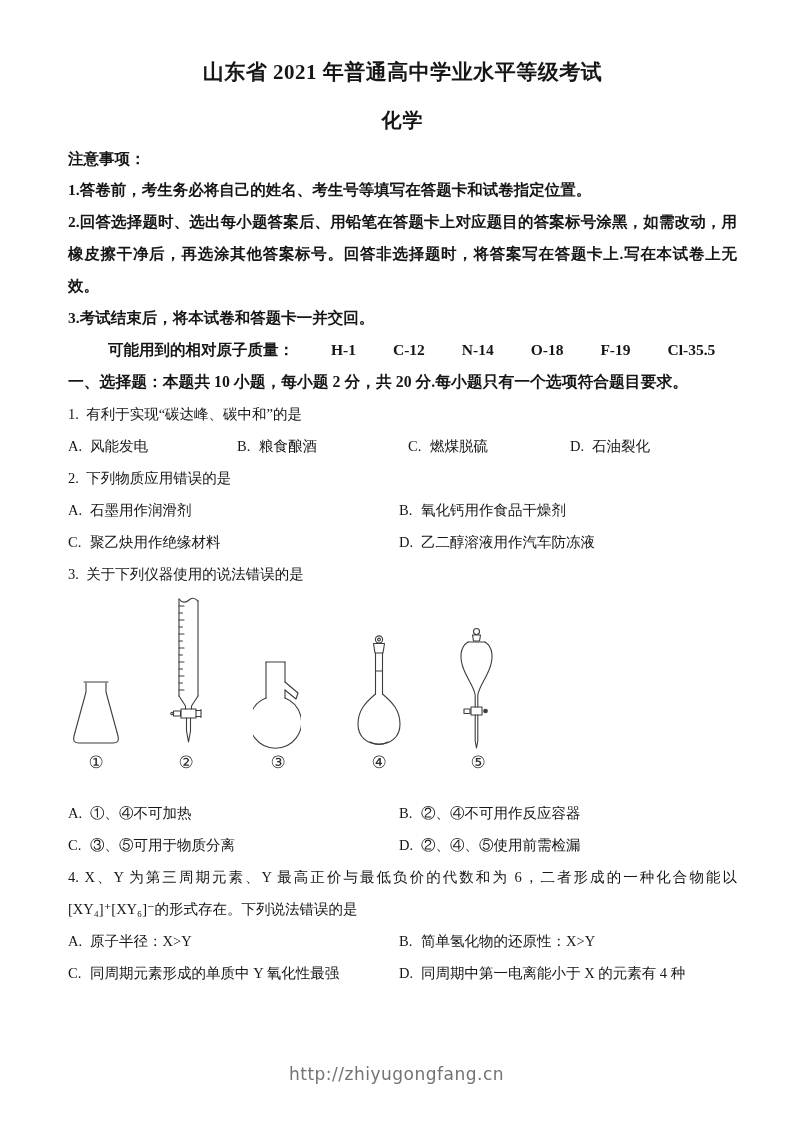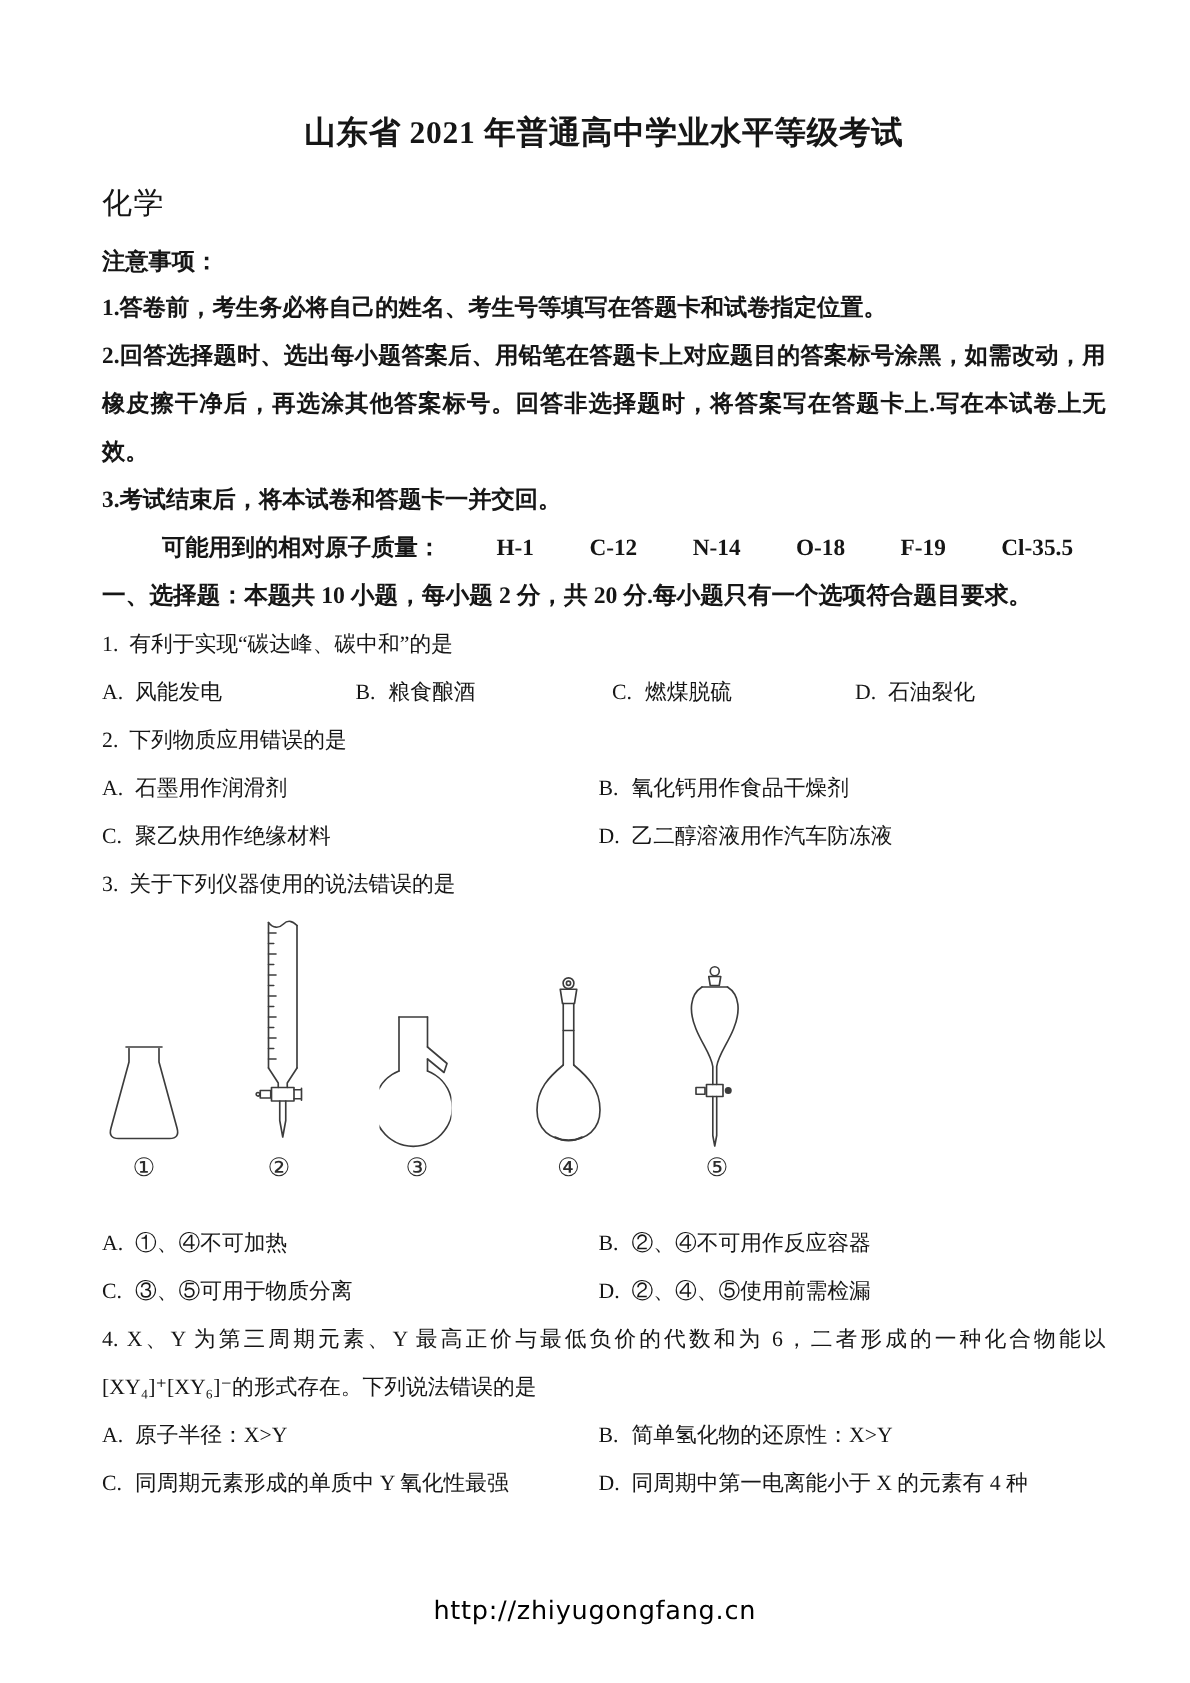--- a/index.html
+++ b/index.html
@@ -1,31 +1,31 @@
 <!DOCTYPE html>
 <html><head>
 <meta charset="utf-8">
 <style>
   html,body{margin:0;padding:0;background:#ffffff;}
   .page{
     position:relative;
     width:793px;height:1122px;
     background:#ffffff;
     box-sizing:border-box;
-    padding:74px 56px 0 68px;
+    padding:58px 56px 0 68px;
     font-family:"Liberation Serif","DejaVu Serif",serif;
     color:#161616;
     overflow:hidden;
   }
   .doc-title{
     font-size:21px;font-weight:700;text-align:center;
     line-height:28px;margin:0;letter-spacing:0.5px;
   }
   .doc-subject{
-    font-size:20px;font-weight:400;
+    font-size:20px;font-weight:700;text-align:center;
     line-height:26px;margin-top:21px;letter-spacing:1px;
   }
   .notice-heading{
     font-size:15.5px;font-weight:700;line-height:30px;margin-top:11px;
   }
   .notice-item{
     font-size:15.5px;font-weight:700;line-height:32px;
     text-align:justify;white-space:pre-wrap;
   }
   .masses-row{font-size:15.5px;font-weight:700;line-height:32px;margin-left:40px;}
@@ -50,21 +50,21 @@
   .apparatus svg{display:block;}
   .fig-label{
     position:absolute;top:160px;width:28px;text-align:center;
     font-size:17px;color:#2c2c2c;line-height:22px;
   }
   .q3-opts{margin-top:20px;}
   .footer-watermark{
     position:absolute;left:0;right:0;top:1064px;
     text-align:center;
     font-family:"DejaVu Sans","Liberation Sans",sans-serif;
-    font-size:17px;color:#000000;letter-spacing:0.5px;
+    font-size:17px;color:#737373;letter-spacing:0.5px;
   }
 </style>
 </head>
 <body>
 
 <div class="page">
 
   <h1 class="doc-title">山东省 2021 年普通高中学业水平等级考试</h1>
   <div class="doc-subject">化学</div>
 

